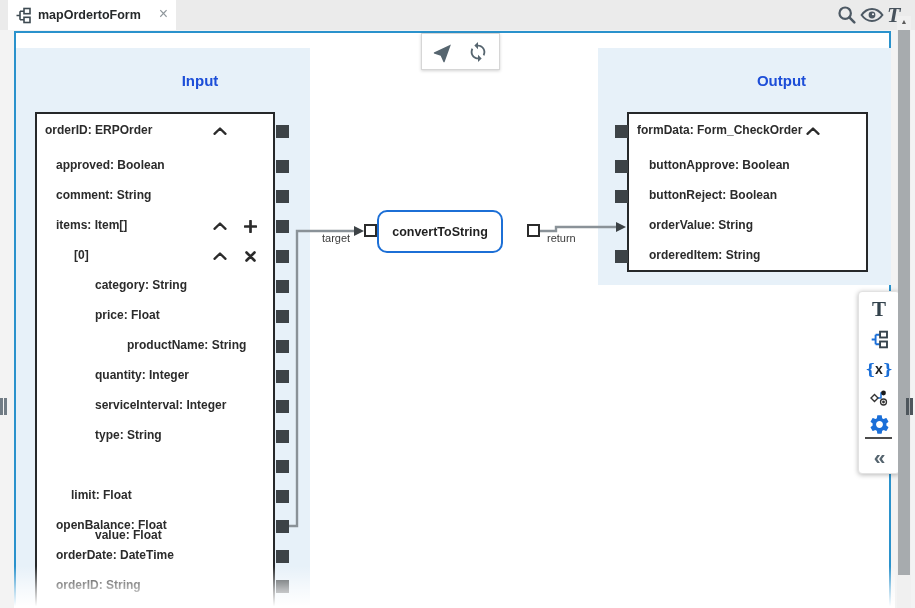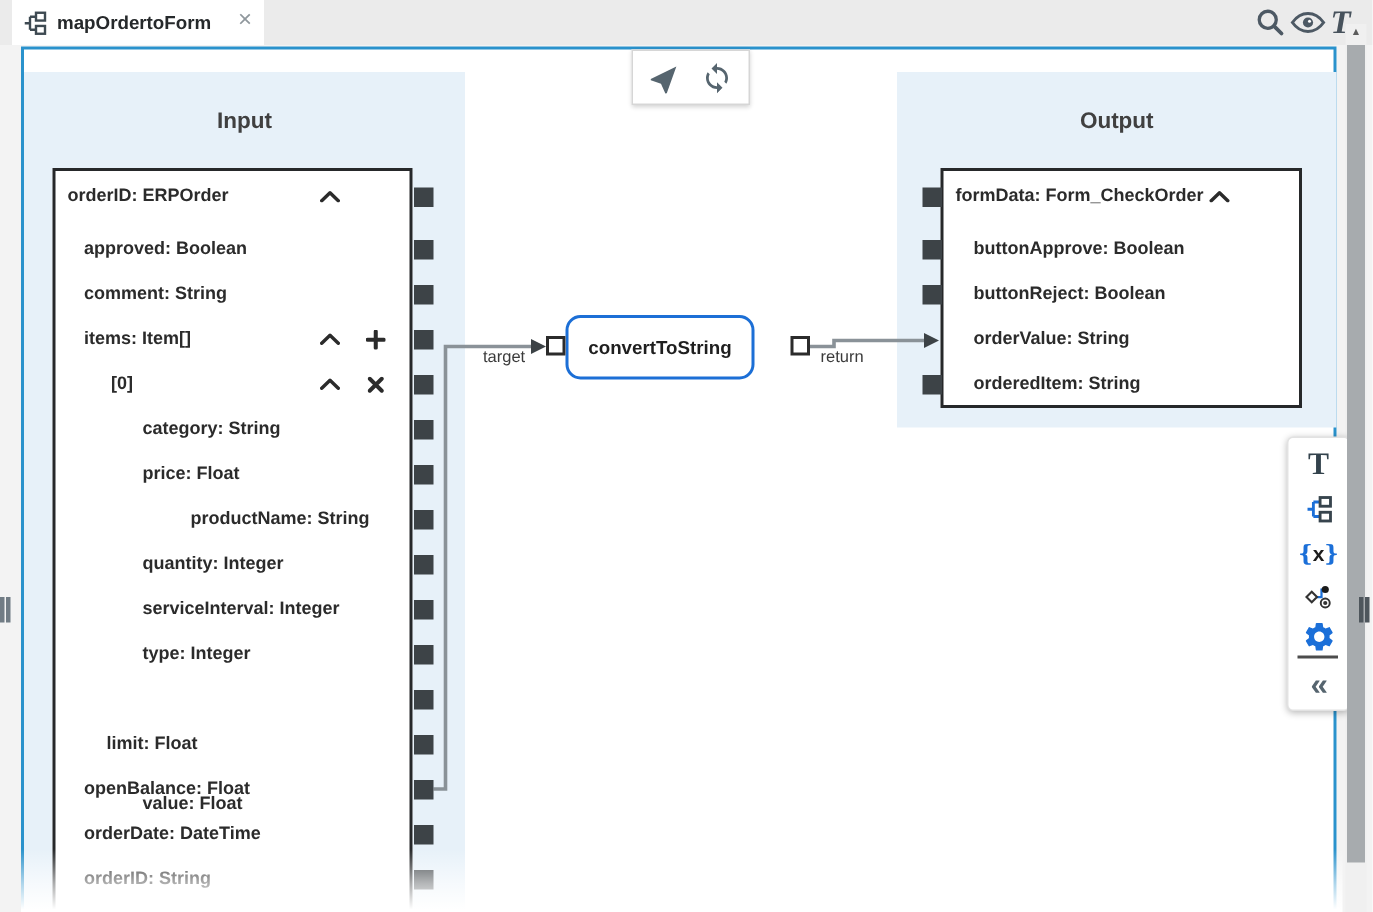--- a/index.html
+++ b/index.html
@@ -10,21 +10,21 @@
   #tabbar{position:absolute;left:0;top:0;width:915px;height:30px;background:#ebebeb;}
   #tab{position:absolute;left:8px;top:0;width:168px;height:30px;background:#ffffff;display:flex;align-items:center;}
   #tab .ticon{margin-left:7px;}
   #tab .tlabel{margin-left:6px;font-weight:bold;font-size:12.5px;color:#26292b;}
   #tab .tclose{position:absolute;right:8px;top:4px;font-size:16px;color:#8f979c;cursor:pointer;line-height:20px;}
   .tricon{position:absolute;top:4px;}
 
   
   #canvas{position:absolute;left:14px;top:31px;width:877px;height:600px;background:#ffffff;border:2px solid #2a92cc;box-sizing:border-box;}
   .panel{position:absolute;background:#e7f1f9;z-index:1;}
-  .panel-title{position:absolute;font-size:15px;font-weight:bold;color:#404040;text-align:center;z-index:2;}
+  .panel-title{position:absolute;font-size:15px;font-weight:bold;color:#1d4ed8;text-align:center;z-index:2;margin-left:37px;}
   .treebox{position:absolute;background:#ffffff;border:2px solid #26282a;box-sizing:border-box;z-index:2;}
   .rowlbl{position:absolute;font-size:12px;font-weight:bold;color:#2b2b2b;white-space:nowrap;z-index:4;}
   .conn{position:absolute;width:13px;height:13px;background:#3d4347;z-index:4;}
   .ctrl{position:absolute;z-index:5;cursor:pointer;}
 
   
   #node{position:absolute;left:377px;top:210px;width:126px;height:43px;background:#fff;border:2.5px solid #1c6fd6;border-radius:10px;box-sizing:border-box;display:flex;align-items:center;justify-content:center;z-index:4;}
   #node .nlabel{font-size:12.5px;font-weight:bold;color:#1f1f1f;}
   .port{position:absolute;width:13px;height:13px;background:#fff;border:2px solid #2b2b2b;box-sizing:border-box;z-index:5;}
   .wirelabel{position:absolute;font-size:11px;color:#3b3b3b;z-index:5;margin-top:22px;}
@@ -102,21 +102,21 @@
   <span class="rowlbl" style="left:45px;top:123px;">orderID: ERPOrder</span>
   <span class="rowlbl" style="left:56px;top:158px;">approved: Boolean</span>
   <span class="rowlbl" style="left:56px;top:188px;">comment: String</span>
   <span class="rowlbl" style="left:56px;top:218px;">items: Item[]</span>
   <span class="rowlbl" style="left:74px;top:248px;">[0]</span>
   <span class="rowlbl" style="left:95px;top:278px;">category: String</span>
   <span class="rowlbl" style="left:95px;top:308px;">price: Float</span>
   <span class="rowlbl" style="left:95px;top:338px;padding-left:32px;">productName: String</span>
   <span class="rowlbl" style="left:95px;top:368px;">quantity: Integer</span>
   <span class="rowlbl" style="left:95px;top:398px;">serviceInterval: Integer</span>
-  <span class="rowlbl" style="left:95px;top:428px;">type: Integer</span>
+  <span class="rowlbl" style="left:95px;top:428px;">type: String</span>
   <span class="rowlbl" style="left:95px;top:484px;margin-top:44px;">value: Float</span>
   <span class="rowlbl" style="left:56px;top:488px;padding-left:15px;">limit: Float</span>
   <span class="rowlbl" style="left:56px;top:518px;text-align:right;">openBalance: Float</span>
   <span class="rowlbl" style="left:56px;top:548px;">orderDate: DateTime</span>
   <span class="rowlbl" style="left:56px;top:578px;">orderID: String</span>
 
   <svg class="ctrl" style="left:213px;top:127px;" width="14" height="8" viewBox="0 0 14 8">
       <polyline points="1.5,6.8 7,1.5 12.5,6.8" fill="none" stroke="#2b2b2b" stroke-width="2.3" stroke-linecap="round" stroke-linejoin="round"></polyline>
     </svg>
   <svg class="ctrl" style="left:213px;top:222px;" width="14" height="8" viewBox="0 0 14 8">

